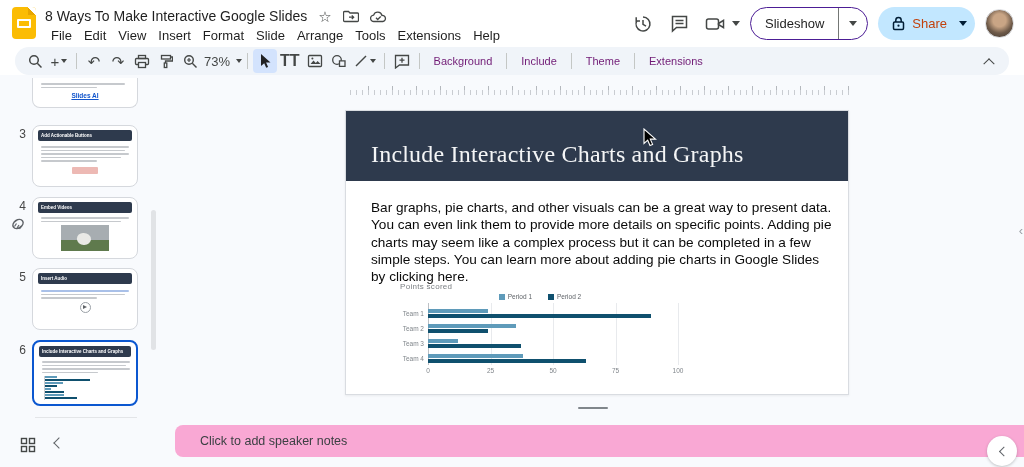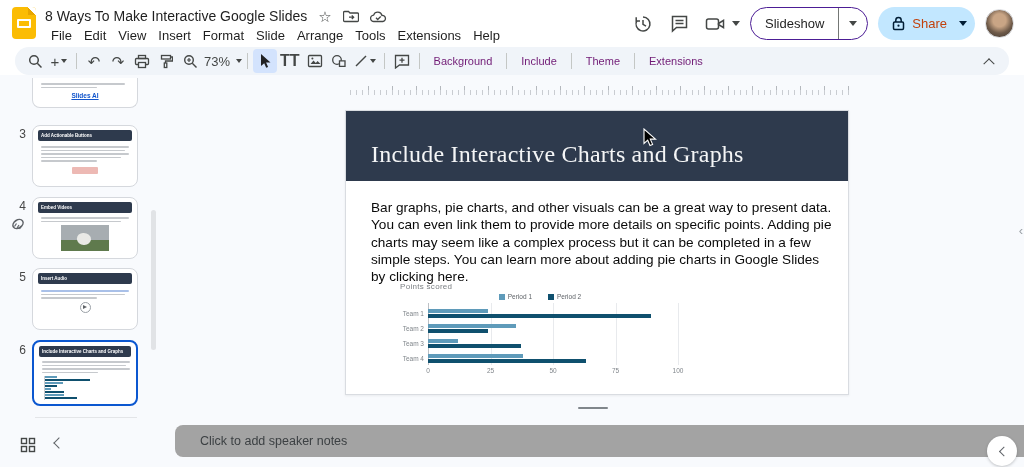--- a/index.html
+++ b/index.html
@@ -85,21 +85,21 @@
   .clab { position:absolute; left:0; width:30px; text-align:right; font-size:6.5px; color:#80868b; }
   .cbar { position:absolute; height:4px; }
   #drag-handle { position:absolute; left:413px; top:332px; width:30px; height:2px; background:#80868b; border-radius:1px; }
   #mouse-cursor { position:absolute; left:478px; top:53px; }
   #panel-collapse { position:absolute; right:1px; top:148px; font-size:13px; color:#9aa0a6; }
 
   
   #bottombar { position:absolute; left:0; bottom:0; right:0; height:42px; background:#f8fafd; }
   .grid-btn { position:absolute; left:18px; top:10px; width:20px; height:20px; display:flex; align-items:center; justify-content:center; color:#444746; }
   .chev-left { position:absolute; left:55px; top:14px; width:8px; height:8px; border-left:1.8px solid #5f6368; border-bottom:1.8px solid #5f6368; transform:rotate(45deg); }
-  #notes-box { position:absolute; left:175px; right:0; top:0; height:32px; background:#a3a3a3; border-radius:8px 0 0 8px; display:flex; align-items:center; padding-left:25px; }
+  #notes-box { position:absolute; left:175px; right:0; top:0; height:32px; background:#f9a8d4; border-radius:8px 0 0 8px; display:flex; align-items:center; padding-left:25px; }
   #notes-box .ph { font-size:12.5px; color:#3c4043; }
   .float-circle { position:absolute; right:7px; top:11px; width:30px; height:30px; border-radius:50%; background:#fff; box-shadow:0 1px 3px rgba(60,64,67,.3); display:flex; align-items:center; justify-content:center; }
   .float-circle .c { width:7px; height:7px; border-left:1.6px solid #5f6368; border-bottom:1.6px solid #5f6368; transform:rotate(45deg) translate(1px,-1px); }
 
   svg { display:block; }
 </style>
 </head>
 <body>
 
 <div id="app">

